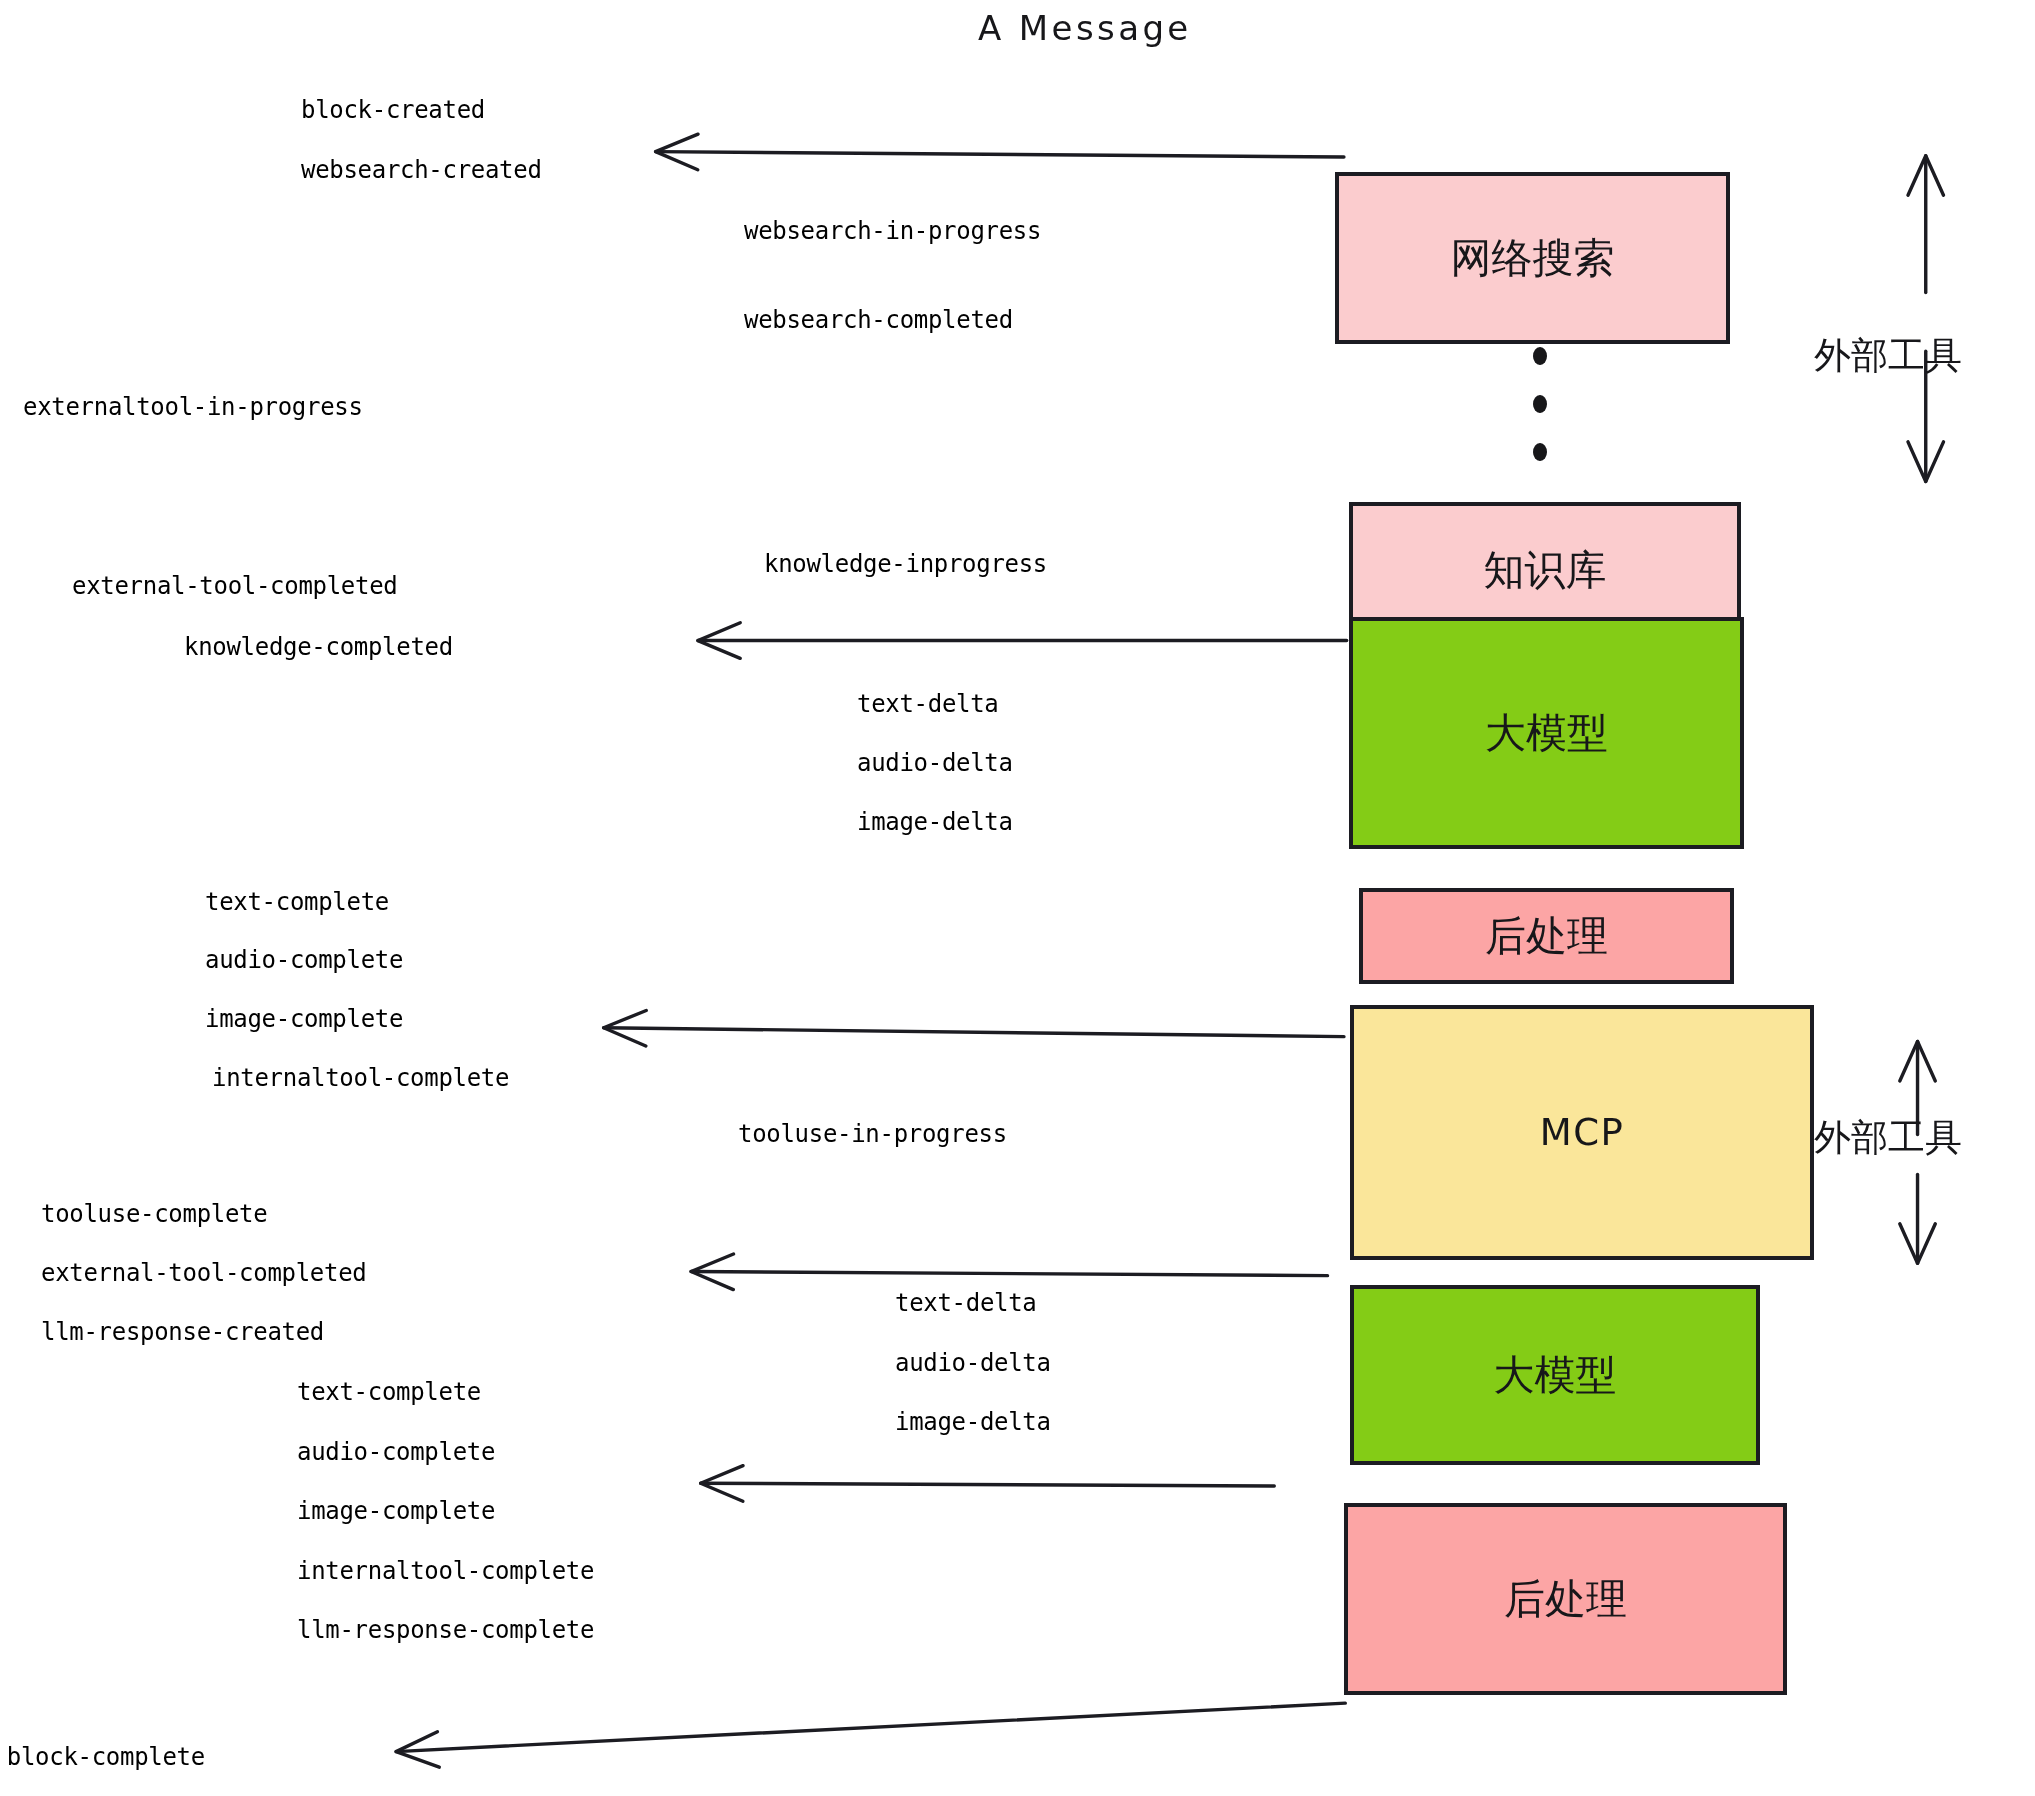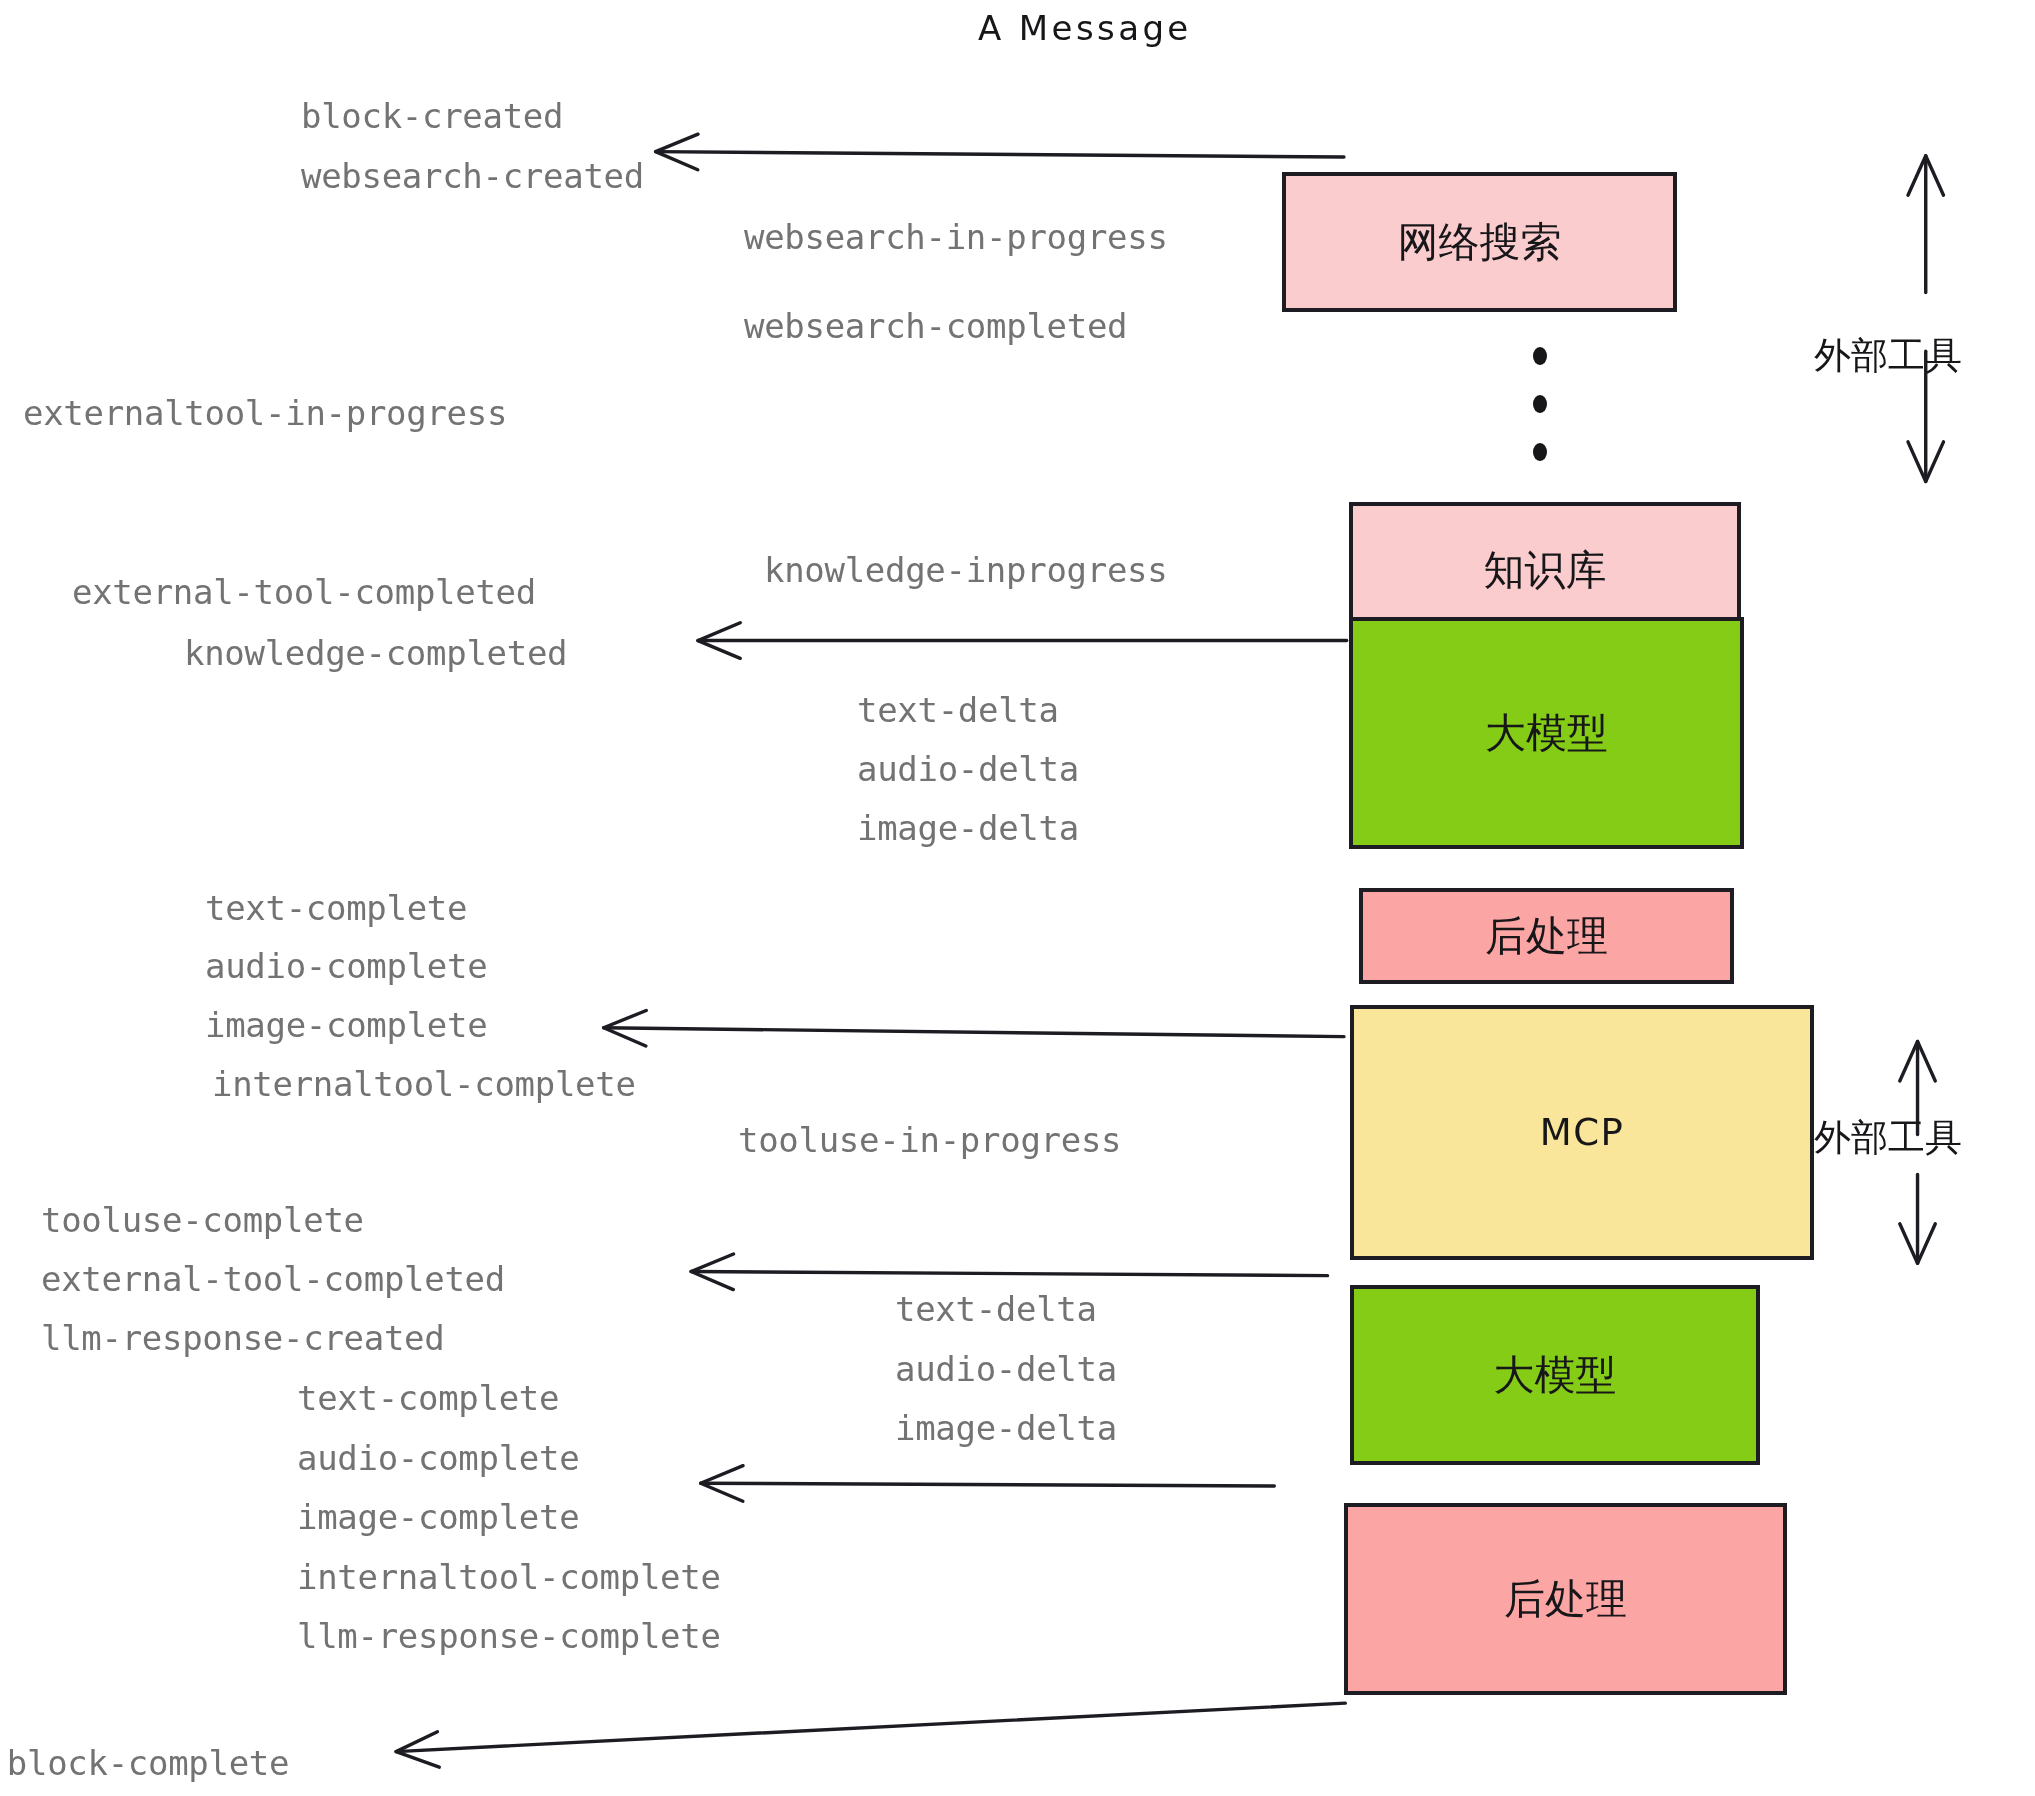--- a/index.html
+++ b/index.html
@@ -1,20 +1,20 @@
 <!DOCTYPE html>
 <html style="font-size:11px"><head>
 <meta charset="utf-8">
 <style>
   html,body{margin:0;padding:0;background:#fff;}
   body{width:2035px;height:1796px;position:relative;overflow:hidden;
        font-family:"DejaVu Sans Mono","Liberation Mono",monospace;color:#1a1a1a;}
   #stage{position:absolute;left:0;top:0;width:2035px;height:1796px;}
   .ev{position:absolute;white-space:nowrap;font-family:"DejaVu Sans Mono","Liberation Mono",monospace;
-      font-size:34px;letter-spacing:-0.3px;color:#737373;}
+      font-size:24px;letter-spacing:-0.3px;color:#000000;}
   .title{position:absolute;white-space:nowrap;font-family:"DejaVu Sans","Liberation Sans",sans-serif;
       font-size:34px;letter-spacing:3.4px;color:#17171a;}
   .box{position:absolute;border:4.1px solid #1c1c22;box-sizing:border-box;
        display:flex;align-items:center;justify-content:center;
        font-family:"DejaVu Sans","Liberation Sans",sans-serif;font-size:41px;color:#17171a;}
   .box.pink{background:#fbccce;}
   .box.green{background:#84cc16;}
   .box.yellow{background:#fae69a;}
   .box.white{background:#fca5a5;}
   .box.mcp{font-family:"DejaVu Sans","Liberation Sans",sans-serif;font-size:37px;letter-spacing:1.4px;}
@@ -56,21 +56,21 @@
         <line x1="2820" y1="514.2" x2="2820" y2="705" stroke="#1c1c22" stroke-width="5" stroke-linecap="round"></line>
         <path d="M2794 647 L2820 705 L2846 647" fill="none" stroke="#1c1c22" stroke-width="5" stroke-linecap="round" stroke-linejoin="round"></path>
         <line x1="2808" y1="1661.5" x2="2808" y2="1525" stroke="#1c1c22" stroke-width="5" stroke-linecap="round"></line>
         <path d="M2782 1583 L2808 1525 L2834 1583" fill="none" stroke="#1c1c22" stroke-width="5" stroke-linecap="round" stroke-linejoin="round"></path>
         <line x1="2808" y1="1720" x2="2808" y2="1850" stroke="#1c1c22" stroke-width="5" stroke-linecap="round"></line>
         <path d="M2782 1792 L2808 1850 L2834 1792" fill="none" stroke="#1c1c22" stroke-width="5" stroke-linecap="round" stroke-linejoin="round"></path>
       </g>
   </svg>
 
   <div id="boxes">
-      <div class="box pink" style="left: 1282px; top: 172px; width: 395px; height: 140px;">
+      <div class="box pink" style="left: 1335px; top: 172px; width: 395px; height: 172px;">
         <span>网络搜索</span>
       </div>
       <div class="box pink" style="left: 1349px; top: 502px; width: 392px; height: 136px;">
         <span>知识库</span>
       </div>
       <div class="box green" style="left: 1349px; top: 617px; width: 395px; height: 232px;">
         <span>大模型</span>
       </div>
       <div class="box white" style="left: 1359px; top: 888px; width: 375px; height: 96px;">
         <span>后处理</span>

